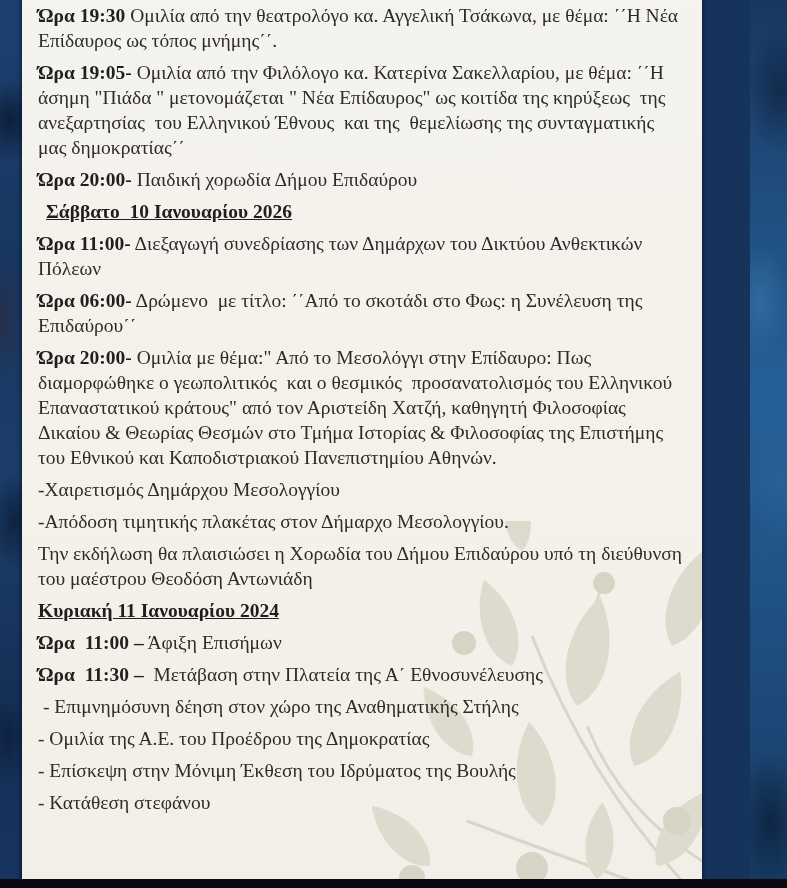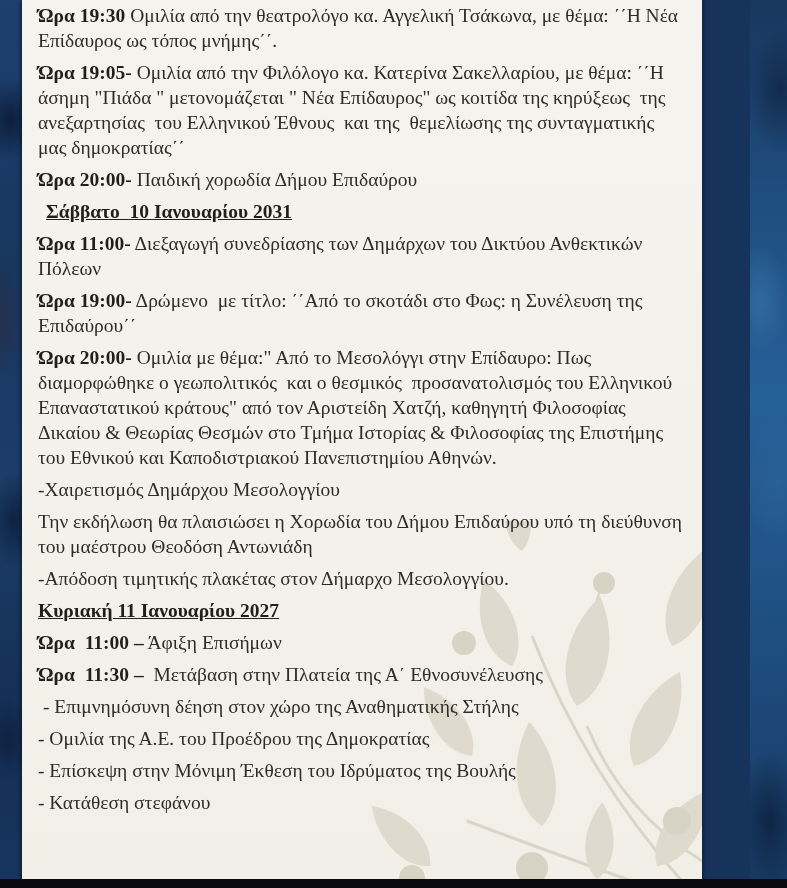--- a/index.html
+++ b/index.html
@@ -88,35 +88,35 @@
     </svg>
 
     <div class="content">
       <p class="para"><b class="time">Ώρα 19:30</b><span> Ομιλία από την θεατρολόγο κα. Αγγελική Τσάκωνα, με θέμα: ΄΄Η Νέα
 Επίδαυρος ως τόπος μνήμης΄΄.</span></p>
       <p class="para"><b class="time">Ώρα 19:05-</b><span> Ομιλία από την Φιλόλογο κα. Κατερίνα Σακελλαρίου, με θέμα: ΄΄Η
 άσημη "Πιάδα " μετονομάζεται " Νέα Επίδαυρος" ως κοιτίδα της κηρύξεως  της
 ανεξαρτησίας  του Ελληνικού Έθνους  και της  θεμελίωσης της συνταγματικής
 μας δημοκρατίας΄΄</span></p>
       <p class="para"><b class="time">Ώρα 20:00-</b><span> Παιδική χορωδία Δήμου Επιδαύρου</span></p>
-      <p class="para indent"><span class="heading">Σάββατο  10 Ιανουαρίου 2031</span></p>
+      <p class="para indent"><span class="heading">Σάββατο  10 Ιανουαρίου 2026</span></p>
       <p class="para"><b class="time">Ώρα 11:00-</b><span> Διεξαγωγή συνεδρίασης των Δημάρχων του Δικτύου Ανθεκτικών
 Πόλεων</span></p>
-      <p class="para"><b class="time">Ώρα 19:00-</b><span> Δρώμενο  με τίτλο: ΄΄Από το σκοτάδι στο Φως: η Συνέλευση της
+      <p class="para"><b class="time">Ώρα 06:00-</b><span> Δρώμενο  με τίτλο: ΄΄Από το σκοτάδι στο Φως: η Συνέλευση της
 Επιδαύρου΄΄</span></p>
       <p class="para"><b class="time">Ώρα 20:00-</b><span> Ομιλία με θέμα:" Από το Μεσολόγγι στην Επίδαυρο: Πως
 διαμορφώθηκε ο γεωπολιτικός  και ο θεσμικός  προσανατολισμός του Ελληνικού
 Επαναστατικού κράτους" από τον Αριστείδη Χατζή, καθηγητή Φιλοσοφίας
 Δικαίου &amp; Θεωρίας Θεσμών στο Τμήμα Ιστορίας &amp; Φιλοσοφίας της Επιστήμης
 του Εθνικού και Καποδιστριακού Πανεπιστημίου Αθηνών.</span></p>
       <p class="para"><span>-Χαιρετισμός Δημάρχου Μεσολογγίου</span></p>
+      <p class="para"><span>-Απόδοση τιμητικής πλακέτας στον Δήμαρχο Μεσολογγίου.</span></p>
       <p class="para"><span>Την εκδήλωση θα πλαισιώσει η Χορωδία του Δήμου Επιδαύρου υπό τη διεύθυνση
 του μαέστρου Θεοδόση Αντωνιάδη</span></p>
-      <p class="para"><span>-Απόδοση τιμητικής πλακέτας στον Δήμαρχο Μεσολογγίου.</span></p>
-      <p class="para"><span class="heading">Κυριακή 11 Ιανουαρίου 2027</span></p>
+      <p class="para"><span class="heading">Κυριακή 11 Ιανουαρίου 2024</span></p>
       <p class="para"><b class="time">Ώρα  11:00 –</b><span> Άφιξη Επισήμων</span></p>
       <p class="para"><b class="time">Ώρα  11:30 –</b><span>  Μετάβαση στην Πλατεία της Α΄ Εθνοσυνέλευσης</span></p>
       <p class="para"><span> - Επιμνημόσυνη δέηση στον χώρο της Αναθηματικής Στήλης</span></p>
       <p class="para"><span>- Ομιλία της Α.Ε. του Προέδρου της Δημοκρατίας</span></p>
       <p class="para"><span>- Επίσκεψη στην Μόνιμη Έκθεση του Ιδρύματος της Βουλής</span></p>
       <p class="para"><span>- Κατάθεση στεφάνου</span></p>
     </div>
   </div>
 
   <div class="edge-right"></div>

